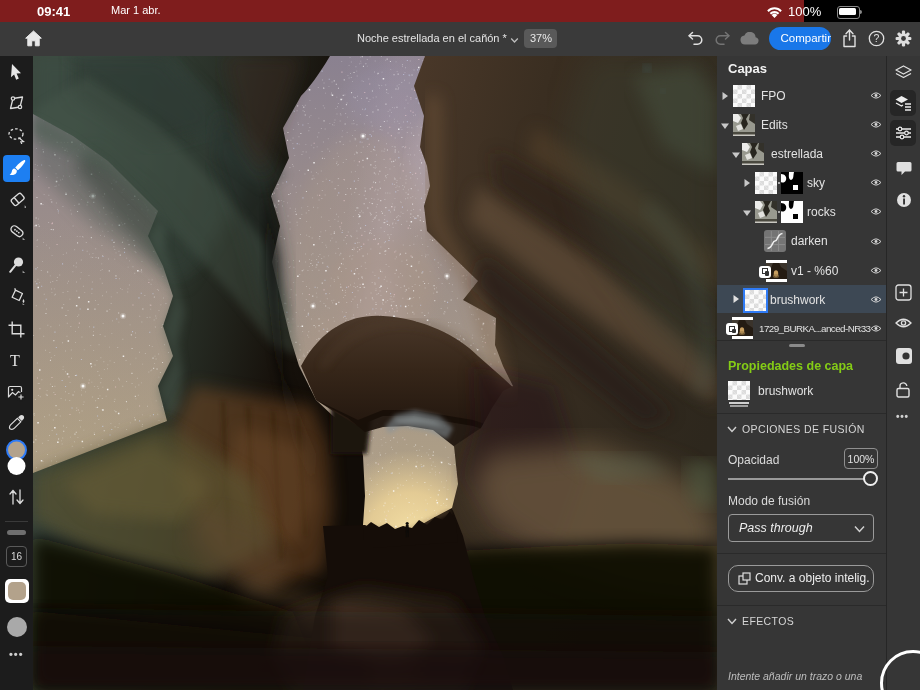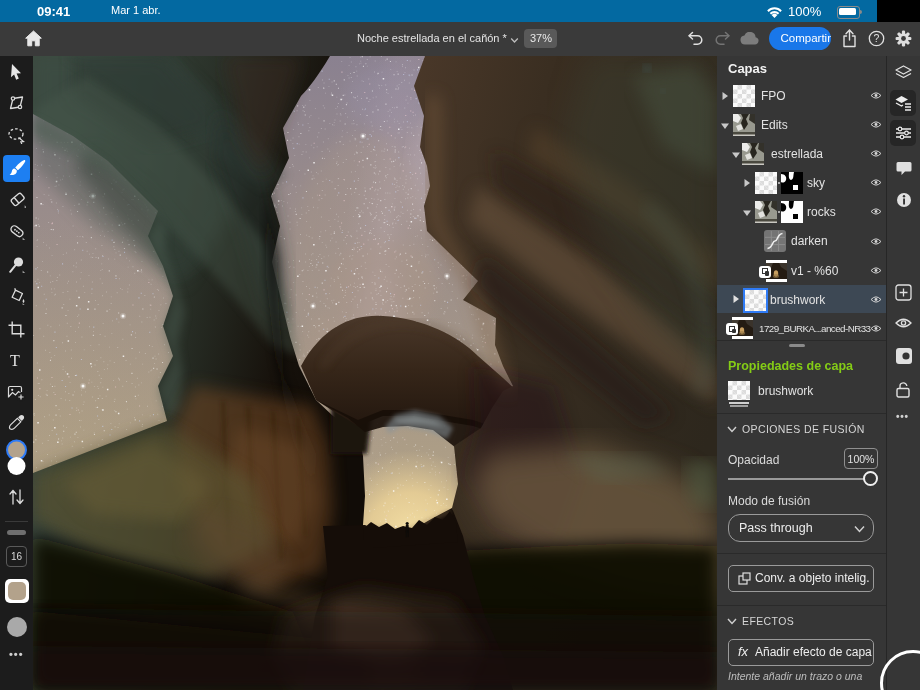--- a/index.html
+++ b/index.html
@@ -1,18 +1,18 @@
 <!DOCTYPE html>
 <html><head><meta charset="utf-8">
 <style>
   html,body{margin:0;padding:0;}
   body{width:920px;height:690px;background:#000;overflow:hidden;position:relative;
        font-family:"Liberation Sans",sans-serif;-webkit-font-smoothing:antialiased;}
   .abs{position:absolute;}
-  #statusbar{left:0;top:0;width:877px;height:22px;background:#0369a1;color:#fff;}
+  #statusbar{left:0;top:0;width:804px;height:22px;background:#7f1d1d;color:#fff;}
   #toolbar{left:0;top:22px;width:920px;height:34px;background:#3a3a3a;}
   #leftstrip{left:0;top:56px;width:33px;height:634px;background:#1c1c1c;}
   #canvas{left:33px;top:56px;width:684px;height:634px;background:#17120d;}
   #rpanel{left:717px;top:56px;width:169px;height:634px;background:#363636;}
   #rstrip{left:886px;top:56px;width:34px;height:634px;background:#363636;border-left:1px solid #262626;box-sizing:border-box;}
   .txt{position:absolute;white-space:nowrap;}
 </style></head>
 <body>
 <style>
   .checker{background:linear-gradient(45deg,#dcdcdc 25%,transparent 25%,transparent 75%,#dcdcdc 75%),linear-gradient(45deg,#dcdcdc 25%,transparent 25%,transparent 75%,#dcdcdc 75%),#fbfbfb;background-size:9px 9px;background-position:0 0,4.5px 4.5px;}
@@ -509,43 +509,39 @@
       <path d="M1 2 L5 6.5 L9 2" fill="none" stroke="#cfcfcf" stroke-width="1.4"></path>
     </svg>
   <div class="txt" style="left:25px;top:367px;font-size:10.5px;letter-spacing:.4px;color:#d6d6d6;text-align:right;">OPCIONES DE FUSIÓN</div>
   <div class="txt" style="left:11px;top:397px;font-size:12px;color:#dadada;">Opacidad</div>
   <div class="abs" style="left:127px;top:392px;width:32px;height:19px;border:1px solid #8f8f8f;border-radius:4px;">
     <div class="txt" style="left:0;top:3.5px;width:32px;text-align:center;font-size:10.5px;">100%</div>
   </div>
   <div class="abs" style="left:11px;top:422px;width:147px;height:2px;background:#9a9a9a;"></div>
   <div class="abs" style="left:146px;top:415px;width:15px;height:15px;border:2px solid #f0f0f0;border-radius:50%;background:#343434;box-sizing:border-box;"></div>
   <div class="txt" style="left:11px;top:438px;font-size:12px;color:#dadada;">Modo de fusión</div>
-  <div class="abs" style="left:11px;top:458px;width:146px;height:28px;border:1.5px solid #9a9a9a;border-radius:12px;box-sizing:border-box;">
+  <div class="abs" style="left:11px;top:458px;width:146px;height:28px;border:1.5px solid #9a9a9a;border-radius:4px;box-sizing:border-box;font-style:italic;">
     <div class="txt" style="left:10px;top:6px;font-size:12.5px;color:#ededed;">Pass through</div>
     <svg class="abs" style="left:125px;top:10px" width="11" height="8" viewBox="0 0 11 8">
         <path d="M1 1.5 L5.5 6.5 L10 1.5" fill="none" stroke="#d0d0d0" stroke-width="1.5"></path>
       </svg>
   </div>
   <div class="abs" style="left:0;top:497px;width:169px;height:1px;background:#2a2a2a;"></div>
-  <div class="abs" style="left:11px;top:509px;width:146px;height:27px;border:1.5px solid #9a9a9a;border-radius:5px;box-sizing:border-box;">
+  <div class="abs" style="left:11px;top:509px;width:146px;height:27px;border:1.5px solid #9a9a9a;border-radius:10px;box-sizing:border-box;">
     <svg class="abs" style="left:9px;top:6px" width="13" height="13" viewBox="0 0 13 13">
         <rect x="1" y="4" width="8" height="8" fill="none" stroke="#e0e0e0" stroke-width="1.2"></rect>
         <rect x="5" y="1" width="7" height="7" fill="#3d3d3d" stroke="#e0e0e0" stroke-width="1.2"></rect>
       </svg>
     <div class="txt" style="left:26px;top:5px;font-size:12px;color:#ededed;">Conv. a objeto intelig.</div>
   </div>
   <div class="abs" style="left:0;top:549px;width:169px;height:1px;background:#2a2a2a;"></div>
   <svg class="abs" style="left:10px;top:561px" width="10" height="8" viewBox="0 0 10 8">
       <path d="M1 2 L5 6.5 L9 2" fill="none" stroke="#cfcfcf" stroke-width="1.4"></path>
     </svg>
   <div class="txt" style="left:25px;top:559px;font-size:10.5px;letter-spacing:.4px;color:#d6d6d6;">EFECTOS</div>
-  <div class="abs" style="left:11px;top:583px;width:146px;height:27px;border:1.5px solid #9a9a9a;border-radius:5px;box-sizing:border-box;">
-    <div class="txt" style="left:9px;top:4px;font-size:13px;font-style:italic;color:#ededed;">fx</div>
-    <div class="txt" style="left:26px;top:5px;font-size:12px;color:#ededed;">Añadir efecto de capa</div>
-  </div>
   <div class="txt" style="left:11px;top:614px;font-size:10.5px;font-style:italic;color:#bdbdbd;">Intente añadir un trazo o una</div>
 </div>
 
 <div class="abs" id="rstrip">
   <svg class="abs" style="left:8px;top:9px" width="17" height="16" viewBox="0 0 17 16">
       <path d="M8.5 1 L16 5 L8.5 9 L1 5Z" fill="none" stroke="#e0e0e0" stroke-width="1.3" stroke-linejoin="round"></path>
       <path d="M1 8.5 L8.5 12.5 L16 8.5" fill="none" stroke="#e0e0e0" stroke-width="1.3" stroke-linejoin="round"></path>
     </svg>
   <div class="abs" style="left:3px;top:34px;width:26px;height:26px;background:#262626;border-radius:5px;"></div>
   <svg class="abs" style="left:8px;top:39px" width="17" height="16" viewBox="0 0 17 16">

